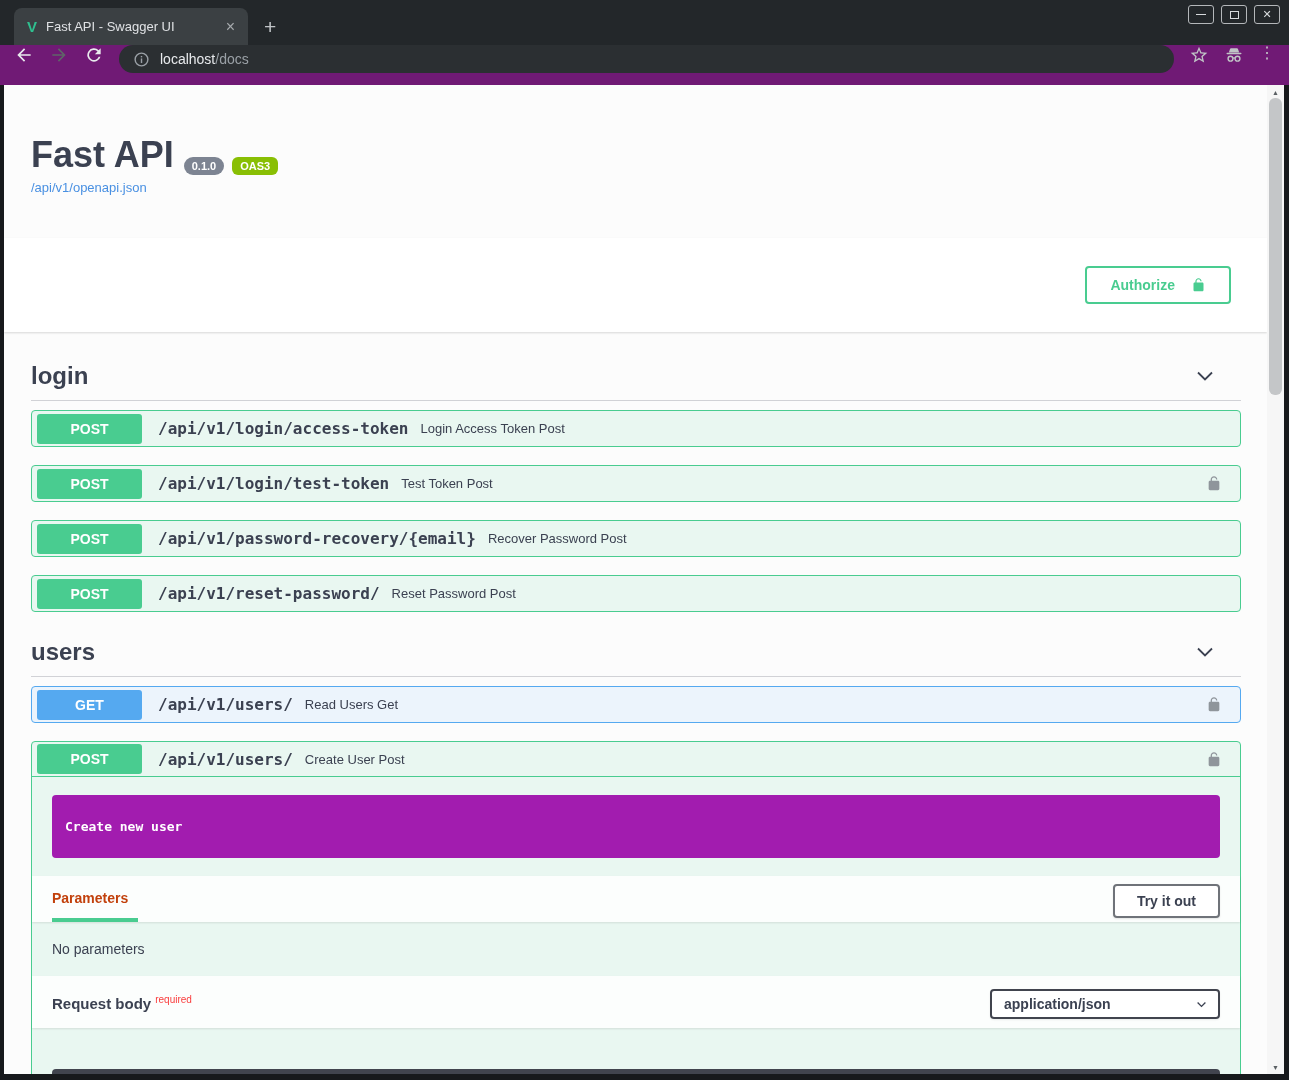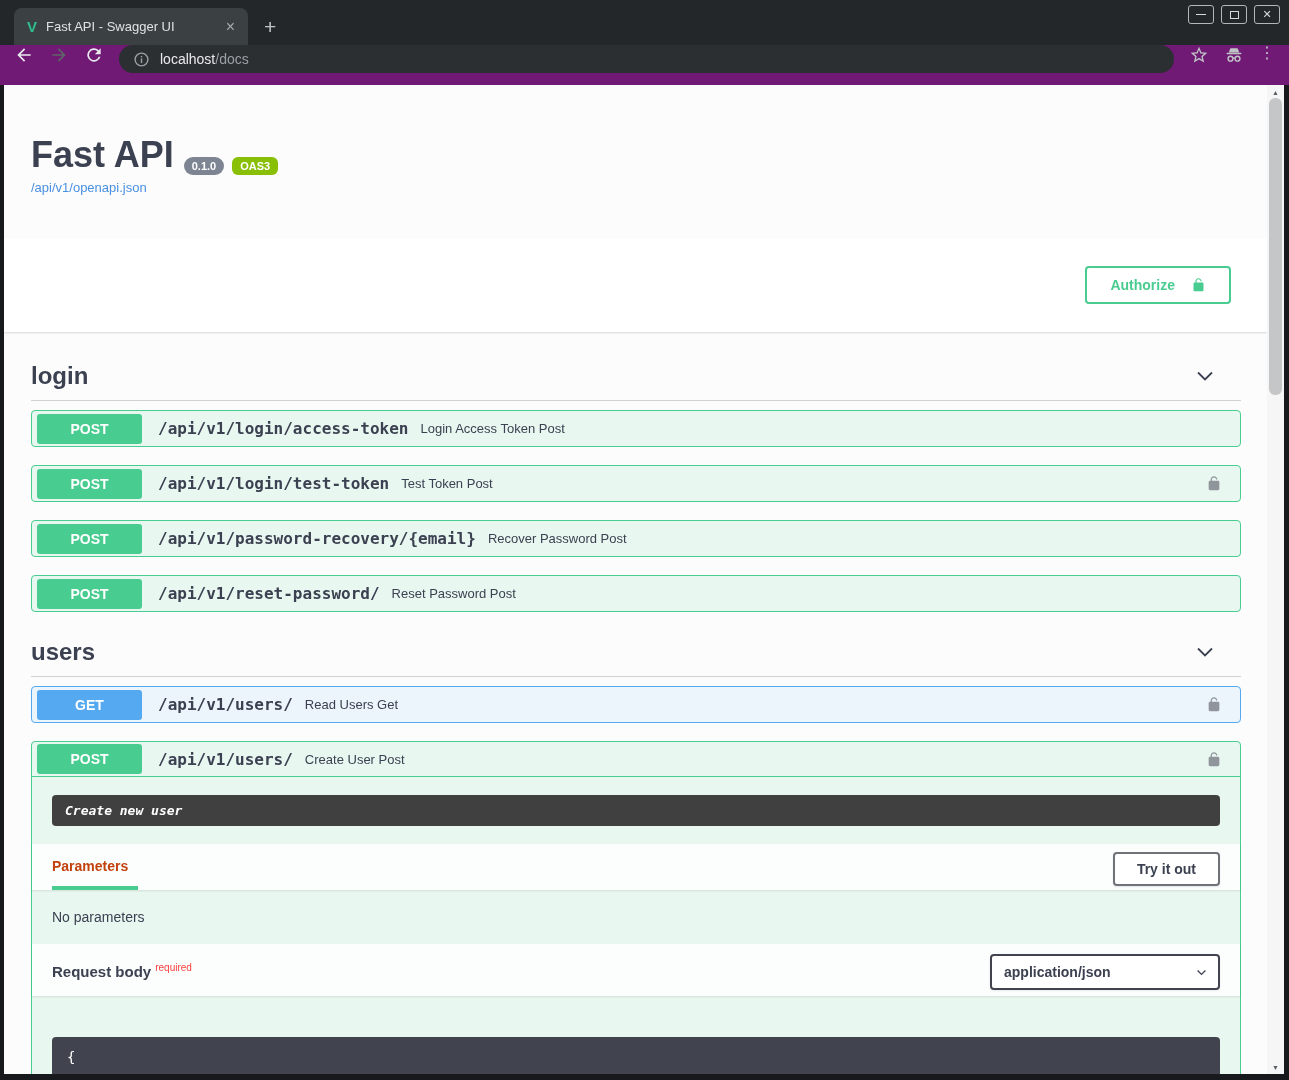--- a/index.html
+++ b/index.html
@@ -62,33 +62,33 @@
   .method { width:105px; padding:7px 17px; border-radius:3px; color:#fff; font-size:14px; font-weight:bold;
             text-align:center; flex:none; }
   .m-post { background:var(--post); }
   .m-get { background:var(--get); }
   .op-path { margin-left:16px; font-family:"DejaVu Sans Mono", monospace; font-weight:600; font-size:16px; color:#3b4151; }
   .op-summary-text { margin-left:12px; font-size:13px; color:#3b4151; }
   .op-lock { margin-left:auto; margin-right:13px; display:flex; }
   .opblock.open .op-summary { border-bottom:1px solid var(--post); }
 
   .op-body { }
-  .op-desc { margin:18px 20px; background:#404040; border-radius:4px; padding:8px 13px;
-             color:#fff; font-family:"DejaVu Sans Mono", monospace; font-size:13px; font-weight:600;font-style:italic; }
+  .op-desc { margin:18px 20px; background:#a21caf; border-radius:4px; padding:24px 13px;
+             color:#fff; font-family:"DejaVu Sans Mono", monospace; font-size:13px; font-weight:600; }
   .section-hd { background:rgba(255,255,255,.85); box-shadow:0 1px 2px rgba(0,0,0,.1);
                 min-height:46px; display:flex; align-items:center; justify-content:space-between; padding:4px 20px 0; }
   .params-tab { font-size:14px; font-weight:bold; color:#c2410c; border-bottom:4px solid var(--post);
                 padding:10px 10px 12px 0; }
   .tryout-btn { background:#fff; border:2px solid #6f7379; border-radius:4px; padding:7px 22px;
                 font-size:14px; font-weight:bold; color:#3b4151; box-shadow:0 1px 2px rgba(0,0,0,.1); cursor:pointer; }
   .no-params { padding:19px 20px; font-size:14px; color:#3b4151; }
   .reqbody-hd { min-height:52px;gap:20px; }
   .reqbody-label { font-size:15px; font-weight:bold; color:#3b4151; }
   .required { color:var(--red); font-size:10px; position:relative; top:-6px; margin-left:4px; }
-  .ct-select { min-width:230px; height:36px; background:#fff; border:2px solid #41444e; border-radius:4px;
+  .ct-select { min-width:230px; height:30px; background:#fff; border:2px solid #41444e; border-radius:4px;
                display:flex; align-items:center; justify-content:space-between; padding:0 10px 0 12px;
                font-size:14px; font-weight:bold; color:#3b4151; box-shadow:0 1px 2px rgba(0,0,0,.08); cursor:pointer; }
   .example-area { padding:33px 20px 0; }
   .model-tabs { display:flex; align-items:center; gap:10px; font-size:12px; }
   .mt-active { font-weight:bold; color:#3b4151; }
   .mt-divider { width:1px; height:15px; background:#c9ccd1; }
   .mt-inactive { color:#89929c; cursor:pointer; }
   .code-block { margin-top:8px; background:#41444e; border-radius:4px; padding:12px 15px; height:140px;
                 color:#fff; font-family:"DejaVu Sans Mono", monospace; font-size:14px; }
 

